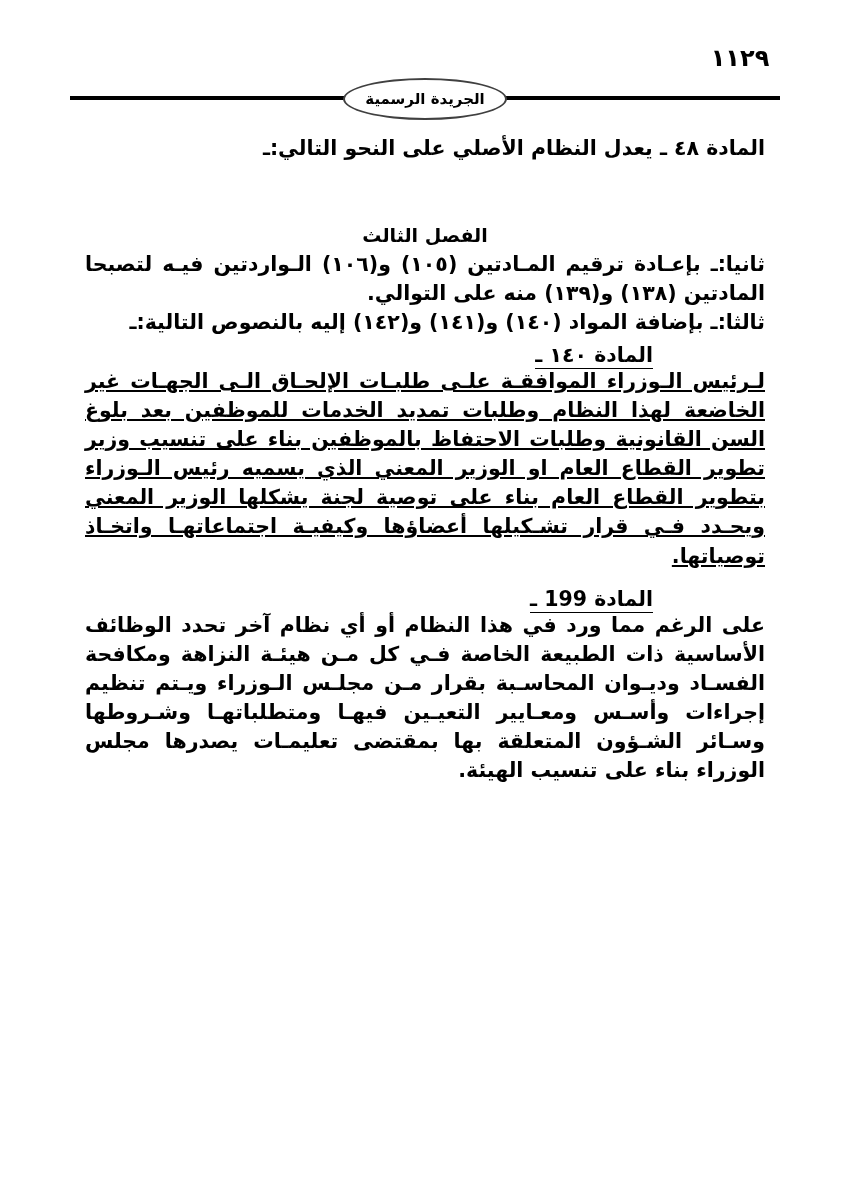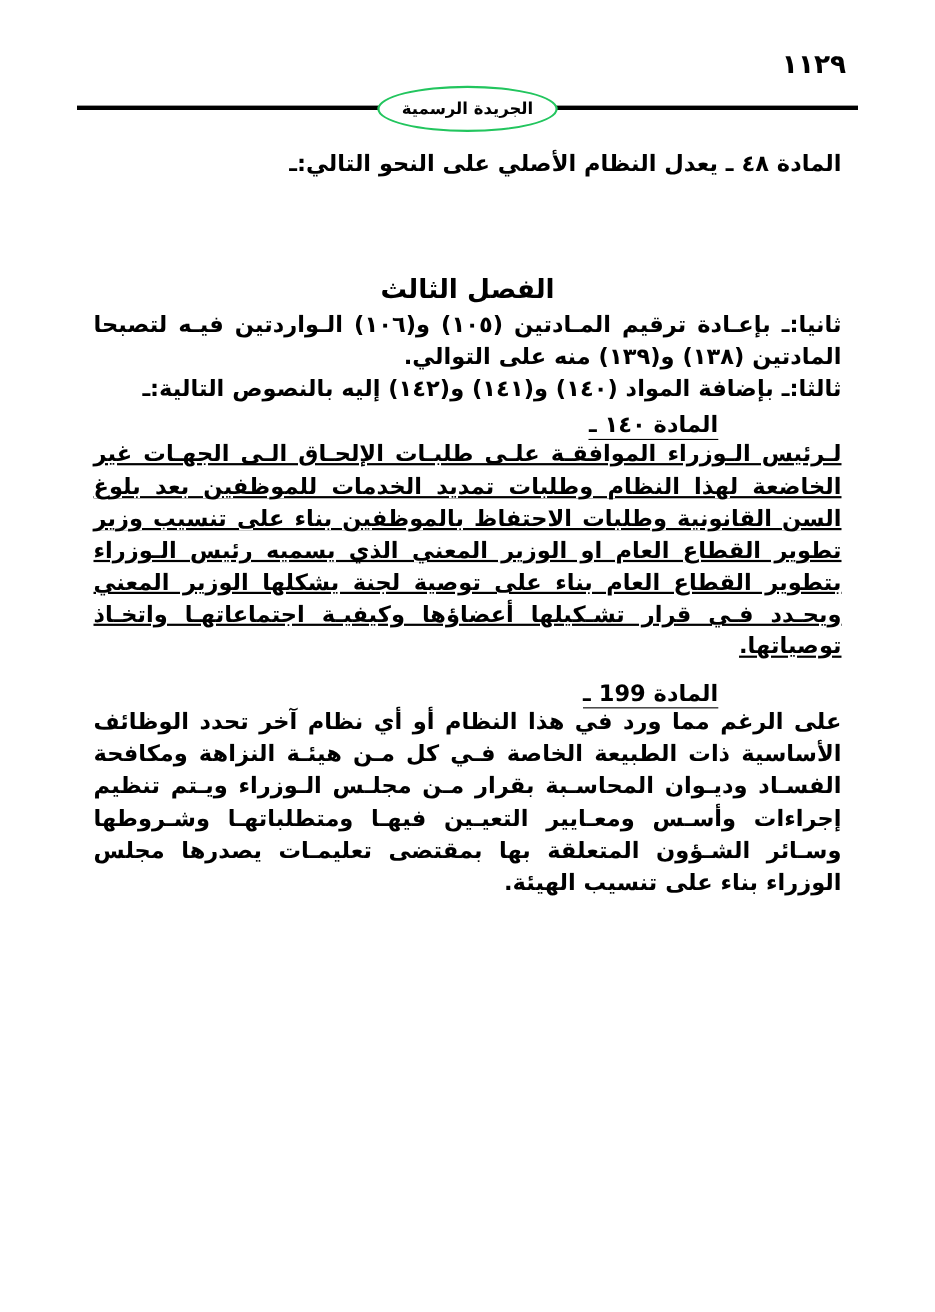--- a/index.html
+++ b/index.html
@@ -52,21 +52,21 @@
     height: 4px;
     background: #000;
   }
   .header-oval {
     position: absolute;
     top: -8px;
     left: 50%;
     transform: translateX(-50%);
     width: 160px;
     height: 38px;
-    border: 2px solid #22c55e;
+    border: 2px solid #404040;
     border-radius: 50%;
     background: #ffffff;
     display: flex;
     align-items: center;
     justify-content: center;
   }
   .header-oval span {
     font-size: 15px;
     font-weight: bold;
     line-height: 1;
@@ -98,23 +98,23 @@
     text-align: right;
   }
 
   .block-awwalan {
     margin-top: 34px;
     margin-right: 14px;
     margin-left: 12px;
   }
 
   .chapter-title {
-    margin-top: 82px;
+    margin-top: 58px;
     text-align: center;
-    font-size: 24px;
+    font-size: 19px;
     font-weight: bold;
     line-height: 1.5;
   }
   .chapter-title div { margin: 0; }
 
   .block-thanian {
     margin-top: 46px;
     margin-right: 0px;
     margin-left: 10px;
   }

